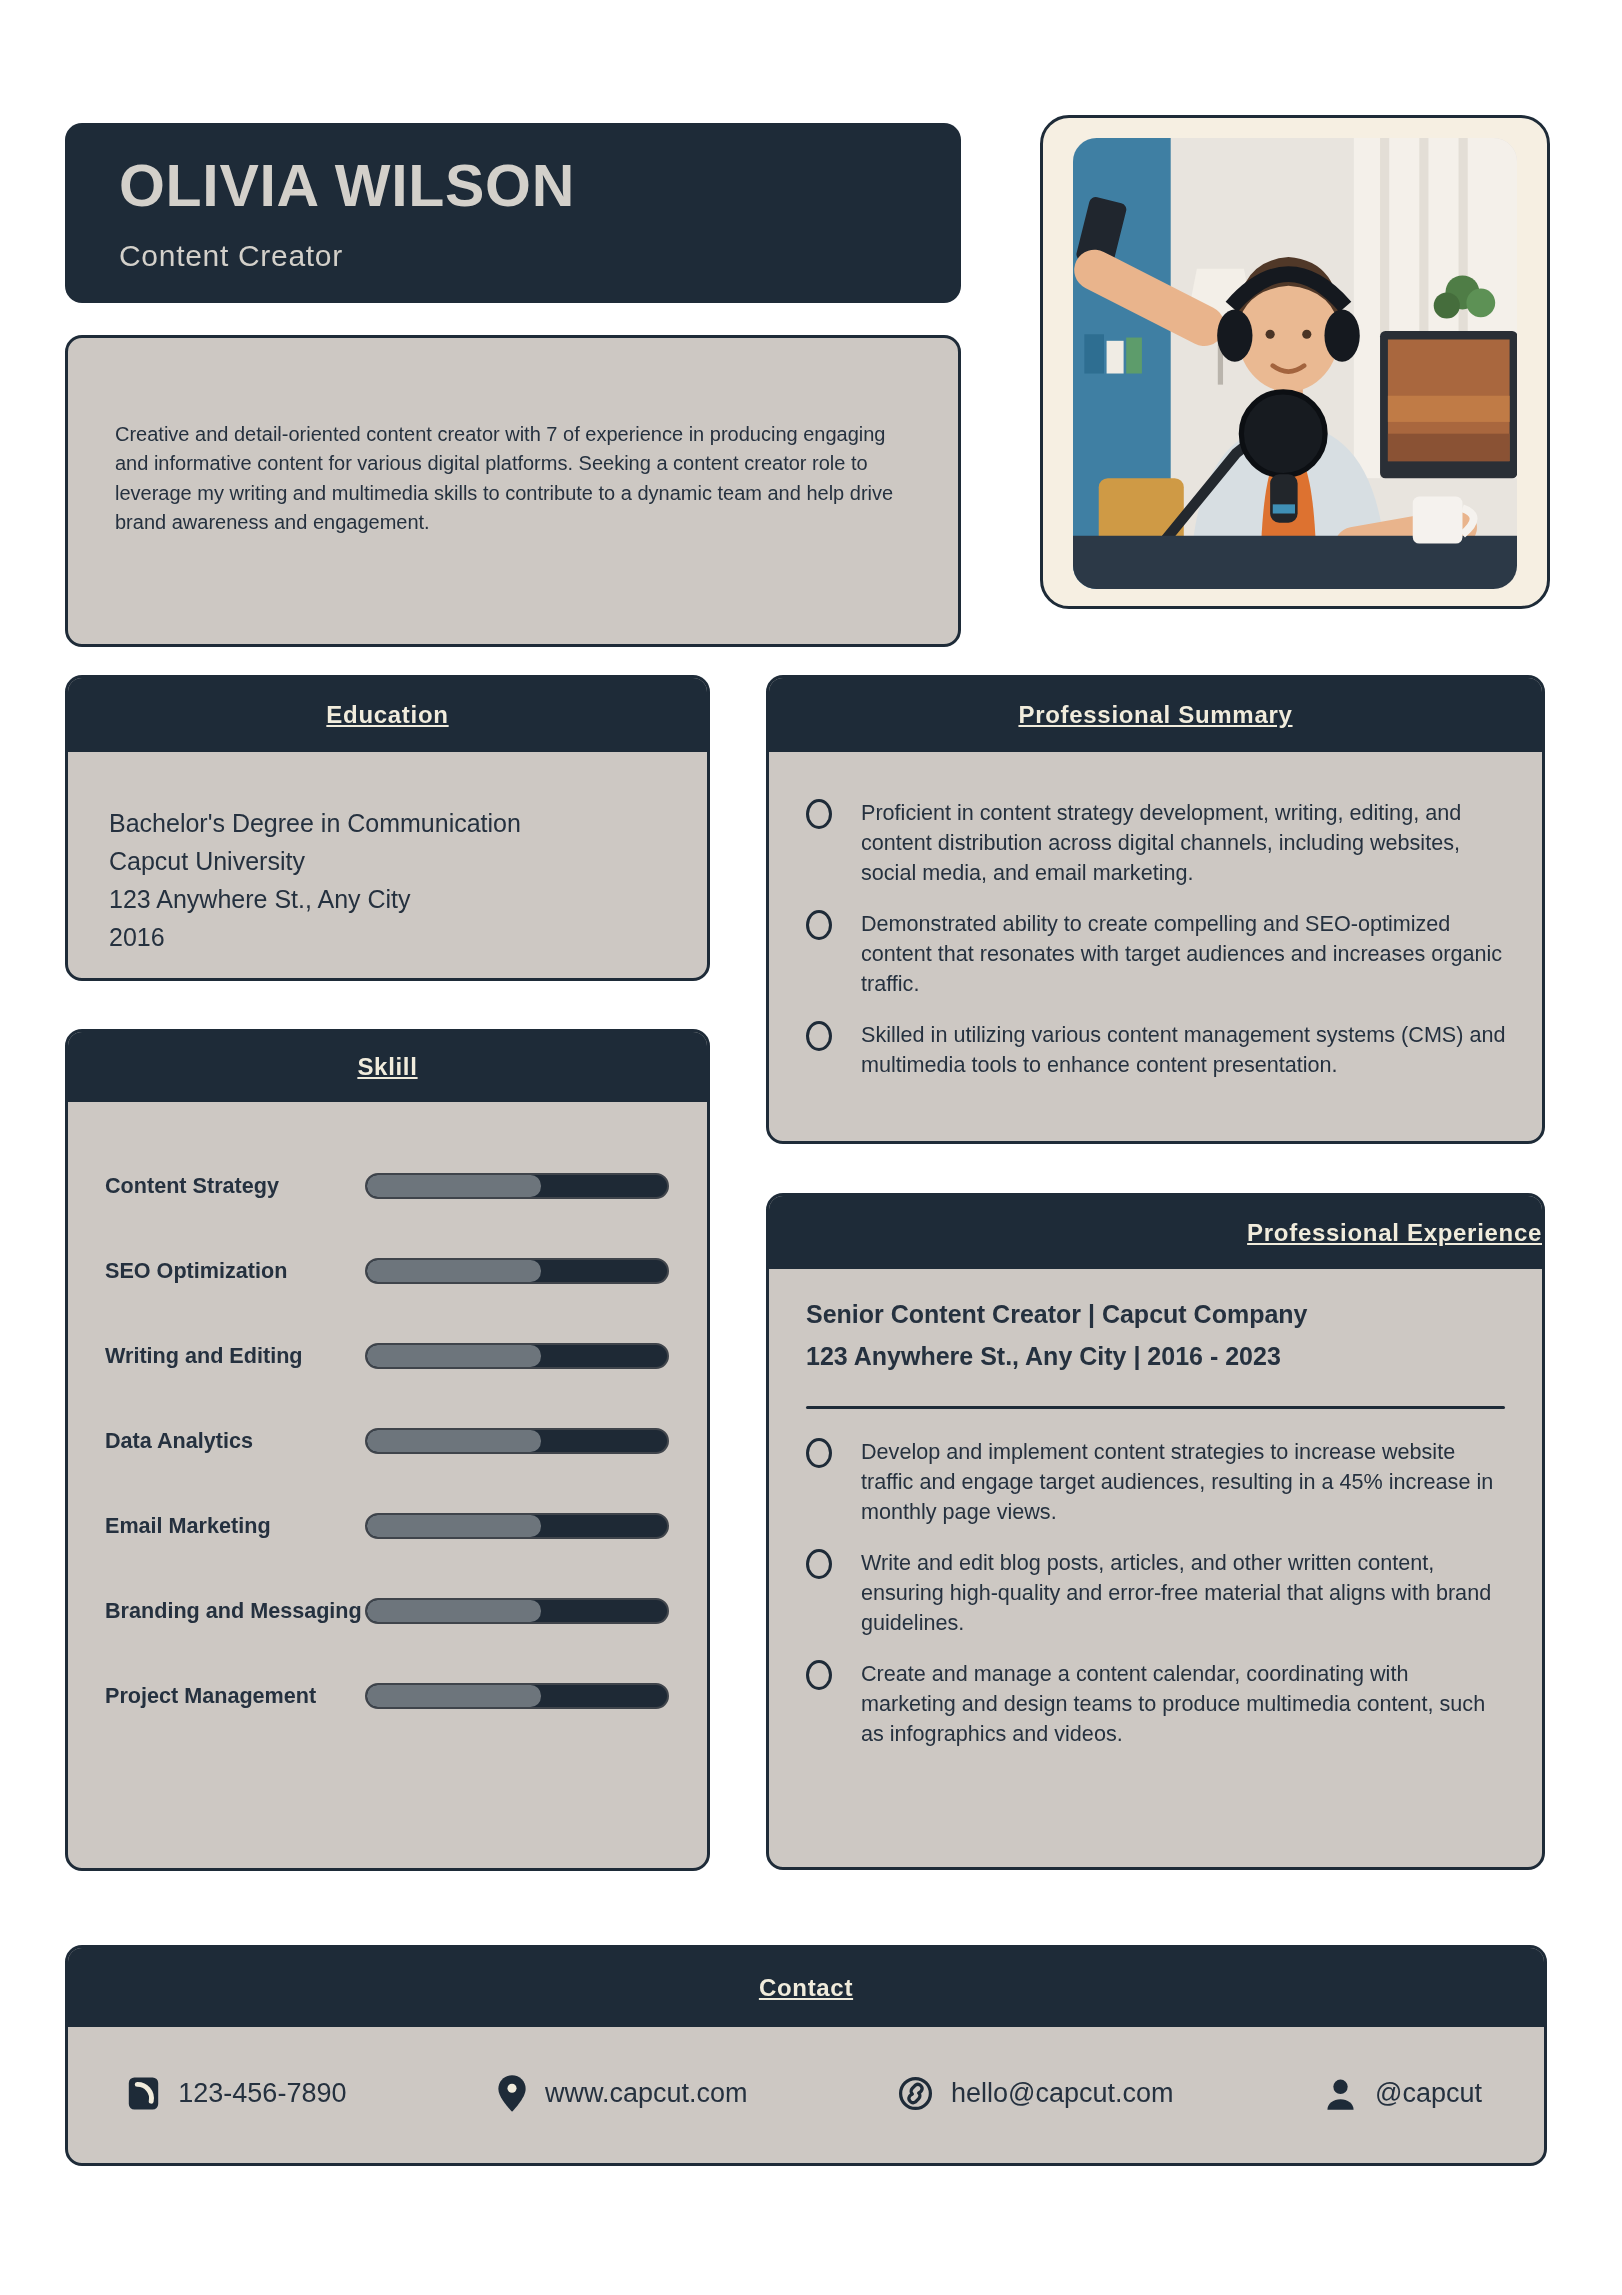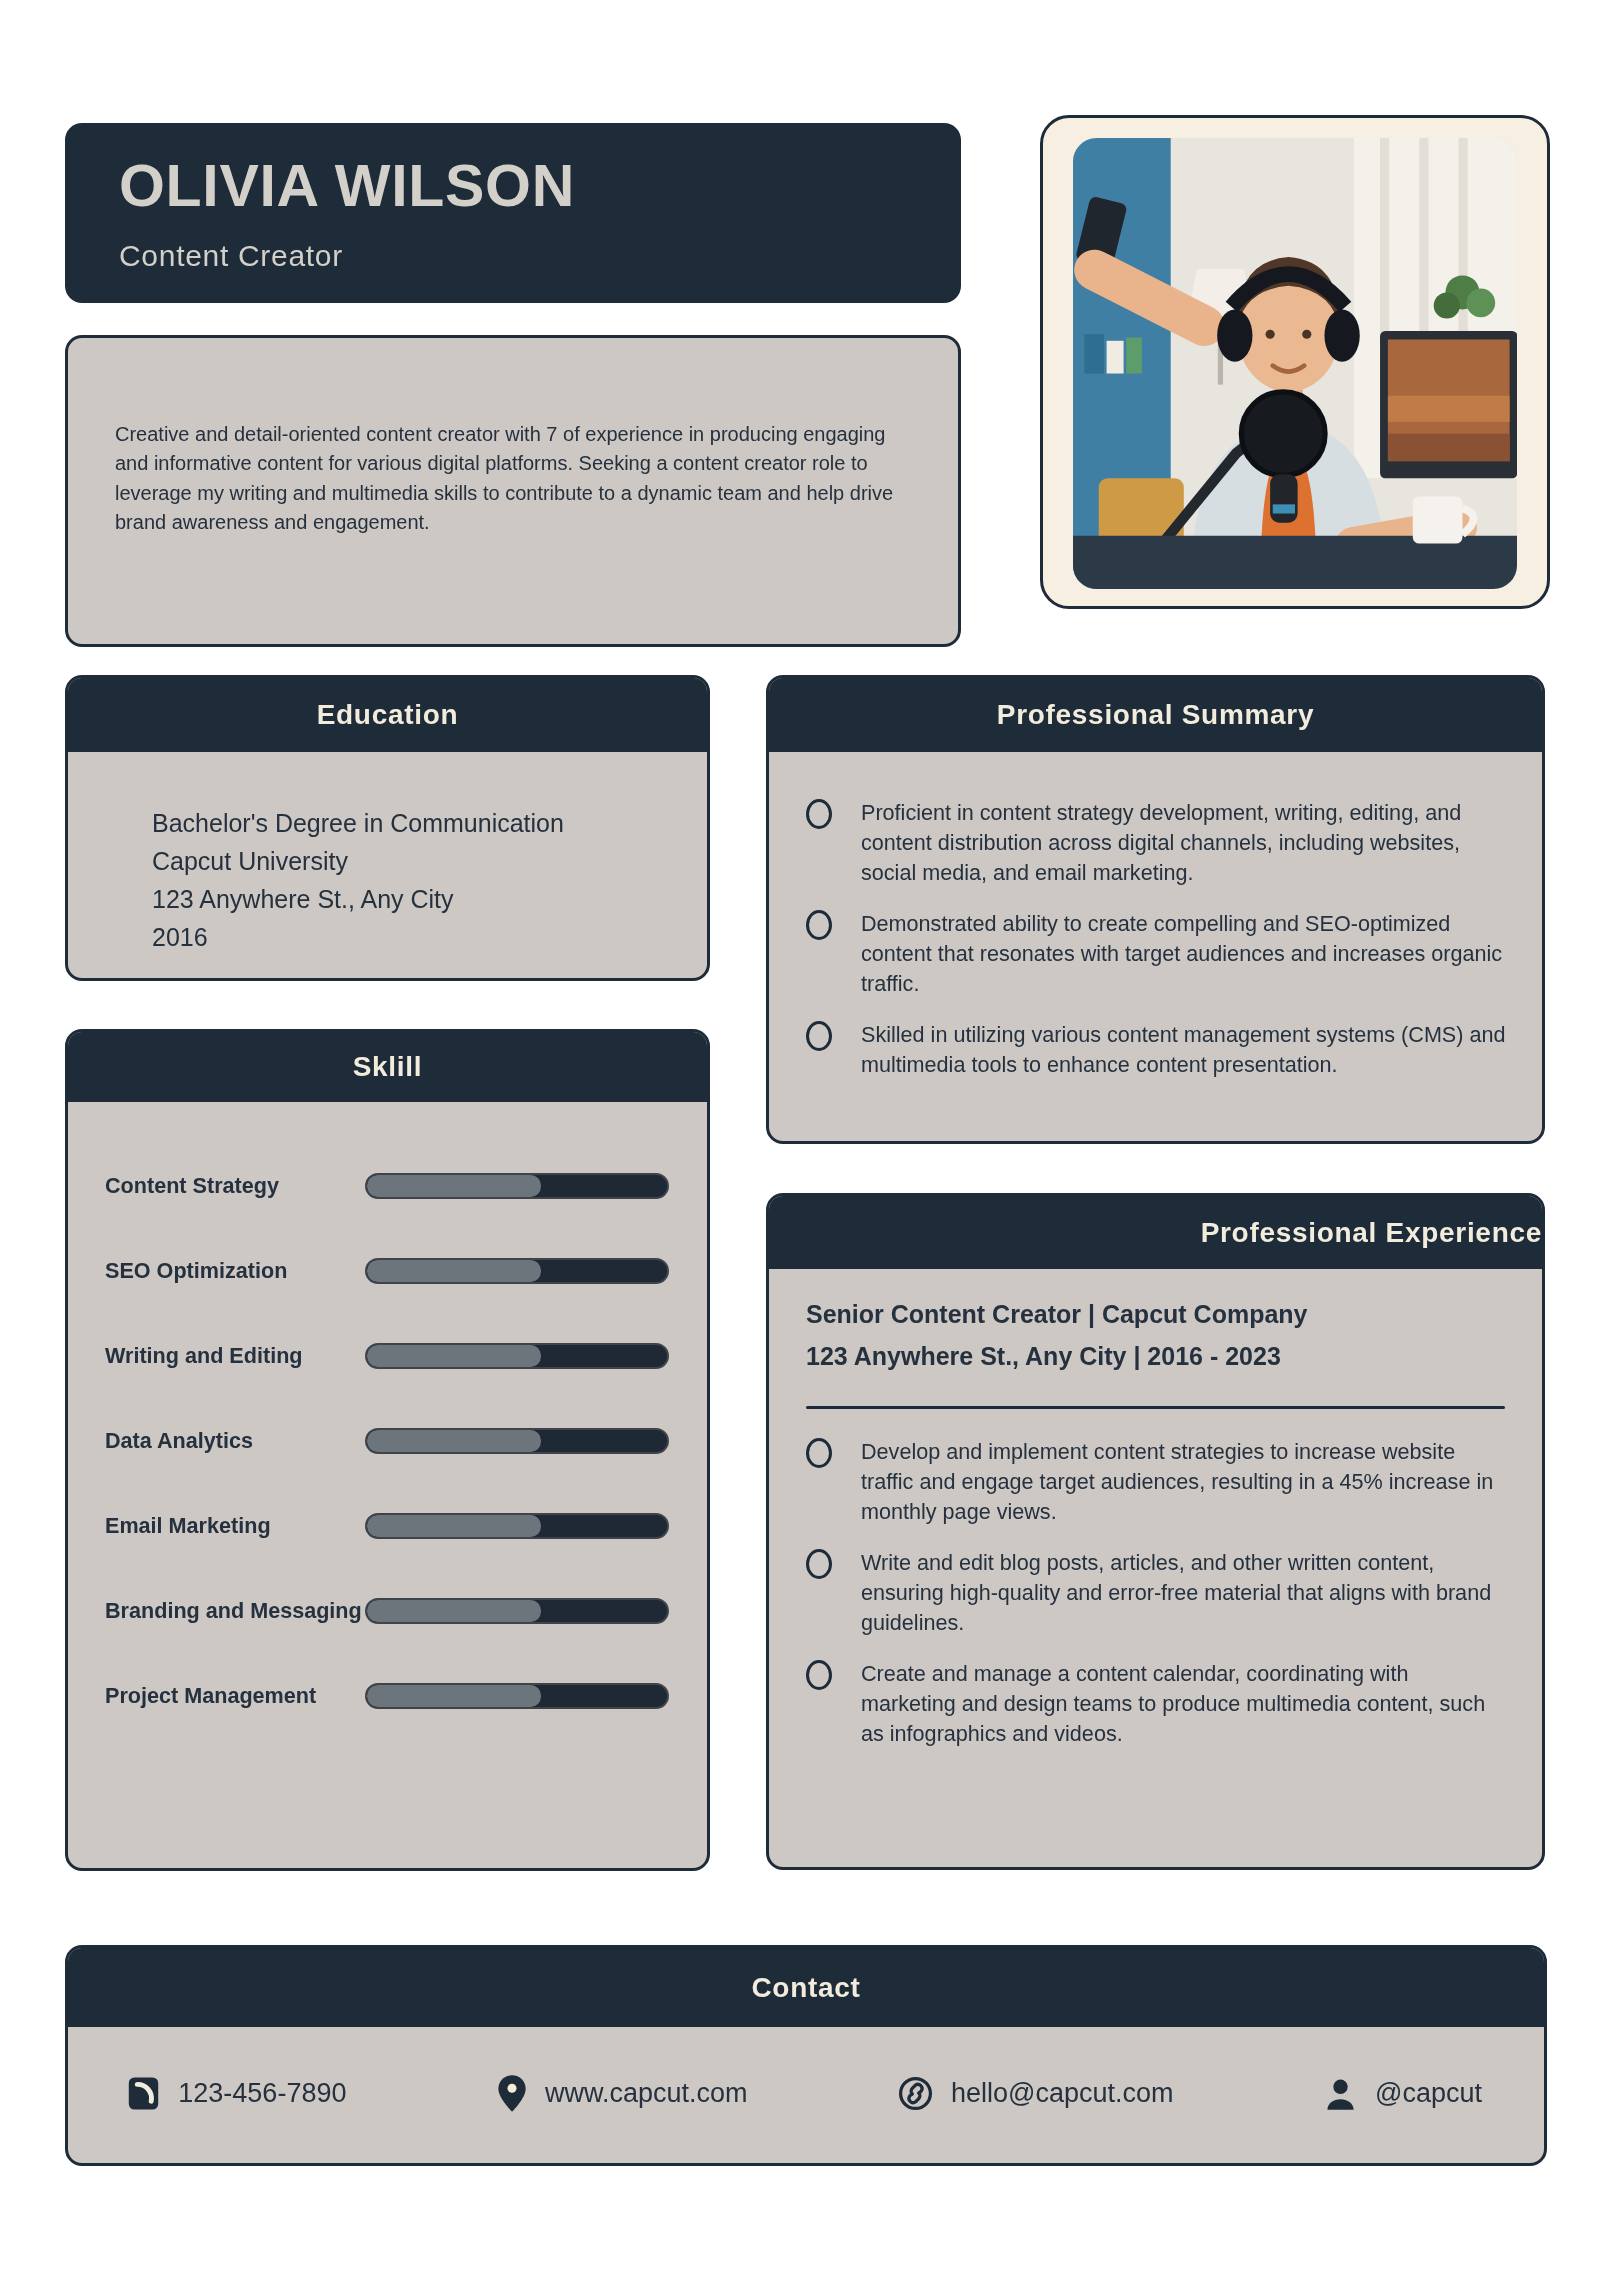--- a/index.html
+++ b/index.html
@@ -17,21 +17,21 @@
   *{margin:0;padding:0;box-sizing:border-box;}
   html,body{background:#e9e9e9;}
   body{font-family:"Liberation Sans","DejaVu Sans",sans-serif;}
   .page{
     position:relative;width:1623px;height:2295px;background:var(--page-bg);
     margin:0 auto;overflow:hidden;
   }
   
   .card{position:absolute;border:3.3px solid var(--navy);border-radius:17px;background:var(--taupe);overflow:hidden;}
   .card-header{background:var(--navy);display:flex;align-items:center;justify-content:center;}
-  .card-title{color:var(--cream);font-size:28px;font-weight:bold;letter-spacing:0.7px;}
+  .card-title{color:var(--cream);font-size:24px;font-weight:bold;letter-spacing:0.7px;text-decoration:underline;}
   
   .header-card{
     position:absolute;left:65px;top:115px;width:896px;height:180px;
     background:var(--navy);border-radius:17px;padding:31px 0 0 54px;margin-top:8px;
   }
   .person-name{font-size:59px;font-weight:bold;color:var(--name);letter-spacing:0.7px;line-height:65px;}
   .person-title{font-size:30px;color:var(--name);margin-top:19.6px;letter-spacing:0.7px;}
   
   .photo-card{
     position:absolute;left:1040px;top:115px;width:510px;height:494px;
@@ -43,21 +43,21 @@
   
   .summary-card{
     position:absolute;left:65px;top:335px;width:896px;height:312px;
     background:var(--taupe);border:3.3px solid var(--navy);border-radius:17px;
     padding:82px 47px 0 47px;
   }
   .summary-card p{font-size:20px;line-height:29.4px;color:var(--text);}
   
   .education-card{left:65px;top:675px;width:645px;height:306px;}
   .education-card .card-header{height:74px;}
-  .education-body{padding:52px 39px 0 41px;margin-left:43px;}
+  .education-body{padding:52px 39px 0 41px;}
   .education-body div{font-size:25px;line-height:38px;color:var(--text);}
   
   .skills-card{left:65px;top:1029px;width:645px;height:842px;}
   .skills-card .card-header{height:70px;}
   .skills-body{padding:41px 38px 0 37px;}
   .skill-row{display:flex;align-items:center;height:85px;}
   .skill-label{font-size:21.6px;font-weight:bold;color:var(--text);}
   .skill-bar{
     margin-left:auto;width:304px;height:26px;border-radius:13px;
     background:var(--track);border:2.6px solid var(--bar-border);overflow:hidden;

